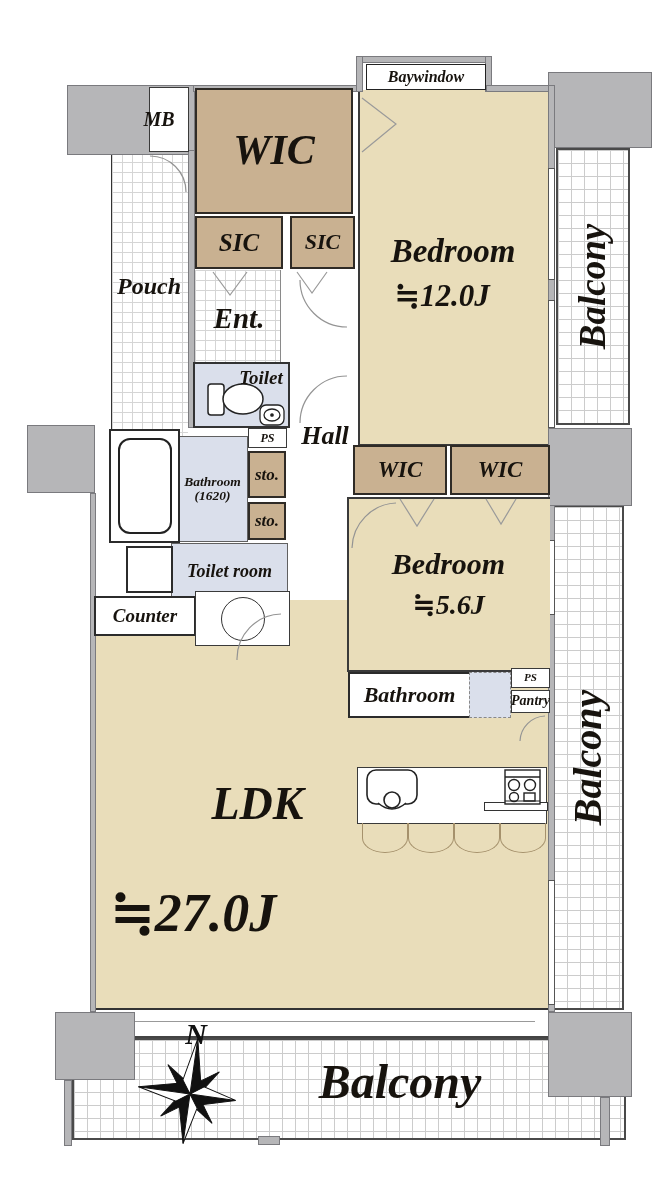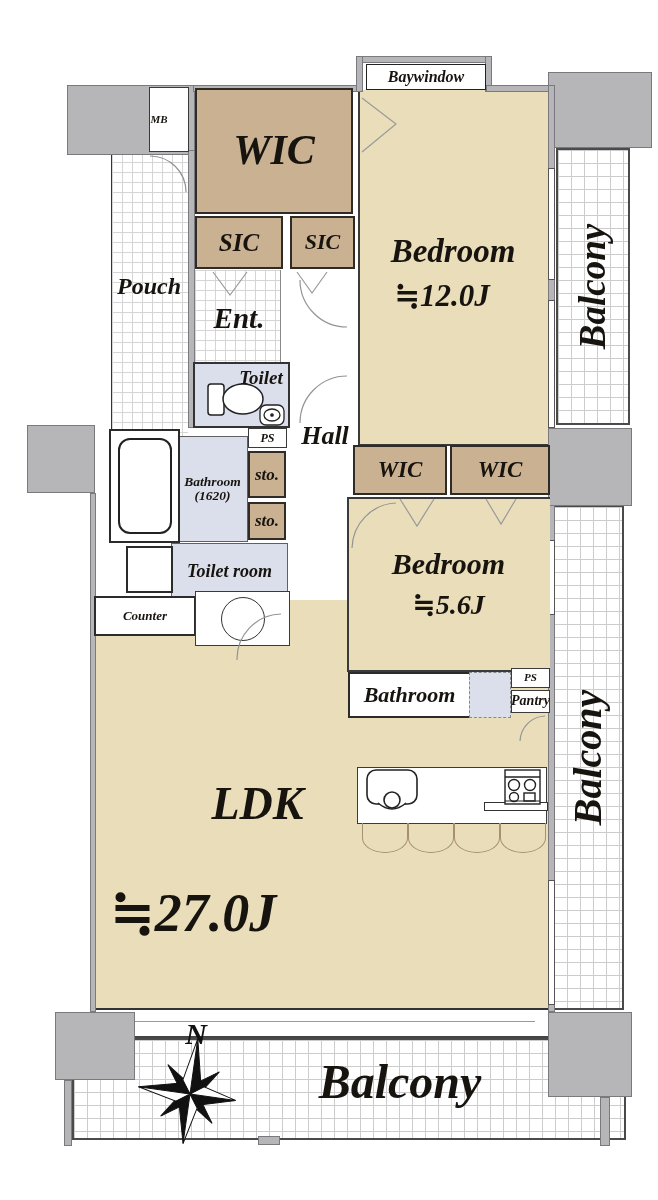--- a/index.html
+++ b/index.html
@@ -135,35 +135,35 @@
     <circle cx="530" cy="785" r="5.5"></circle>
     <circle cx="514" cy="797" r="4.5"></circle>
     <rect x="524" y="793" width="11" height="8"></rect>
     <line x1="505" y1="801" x2="540" y2="801" stroke-width="1"></line>
   </g>
 </svg>
 
 <div class="abs lbl" style="left:195px;top:88px;width:158px;height:126px;font-size:42px;">WIC</div>
 <div class="abs lbl" style="left:195px;top:216px;width:88px;height:53px;font-size:25px;">SIC</div>
 <div class="abs lbl" style="left:290px;top:216px;width:65px;height:53px;font-size:22px;">SIC</div>
-<div class="abs lbl" style="left:149px;top:87px;width:20px;height:65px;font-size:11px;font-style:italic;">MB</div>
+<div class="abs lbl" style="left:149px;top:87px;width:20px;height:65px;font-size:20px;font-style:italic;">MB</div>
 <div class="abs lbl" style="left:366px;top:64px;width:120px;height:26px;font-size:16px;">Baywindow</div>
 <div class="abs lbl" style="left:108px;top:270px;width:82px;height:32px;font-size:24px;">Pouch</div>
 <div class="abs lbl" style="left:197px;top:296px;width:84px;height:44px;font-size:29px;">Ent.</div>
 <div class="abs lbl" style="left:232px;top:366px;width:58px;height:24px;font-size:19px;">Toilet</div>
 <div class="abs lbl" style="left:290px;top:421px;width:70px;height:30px;font-size:26px;">Hall</div>
 <div class="abs lbl" style="left:248px;top:428px;width:39px;height:20px;font-size:12px;">PS</div>
 <div class="abs lbl" style="left:248px;top:451px;width:38px;height:47px;font-size:17px;">sto.</div>
 <div class="abs lbl" style="left:248px;top:502px;width:38px;height:38px;font-size:17px;">sto.</div>
 <div class="abs lbl col" style="left:177px;top:436px;width:71px;height:106px;font-size:13.5px;">
   <span>Bathroom</span>
   <span>(1620)</span>
 </div>
 <div class="abs lbl" style="left:171px;top:543px;width:117px;height:57px;font-size:18px;">Toilet room</div>
-<div class="abs lbl" style="left:94px;top:596px;width:102px;height:40px;font-size:13px;">Counter</div>
+<div class="abs lbl" style="left:94px;top:596px;width:102px;height:40px;font-size:19px;">Counter</div>
 <div class="abs lbl" style="left:358px;top:228px;width:190px;height:46px;font-size:33px;">Bedroom</div>
 <div class="abs lbl" style="left:358px;top:274px;width:168px;height:44px;font-size:31px;">≒12.0J</div>
 <div class="abs lbl" style="left:353px;top:445px;width:94px;height:50px;font-size:23px;">WIC</div>
 <div class="abs lbl" style="left:450px;top:445px;width:100px;height:50px;font-size:23px;">WIC</div>
 <div class="abs lbl" style="left:347px;top:543px;width:203px;height:42px;font-size:30px;">Bedroom</div>
 <div class="abs lbl" style="left:347px;top:585px;width:203px;height:40px;font-size:28px;">≒5.6J</div>
 <div class="abs lbl" style="left:348px;top:672px;width:123px;height:46px;font-size:22px;">Bathroom</div>
 <div class="abs lbl" style="left:511px;top:668px;width:39px;height:20px;font-size:11px;">PS</div>
 <div class="abs lbl" style="left:511px;top:690px;width:39px;height:23px;font-size:14px;">Pantry</div>
 <div class="abs lbl" style="left:160px;top:769px;width:195px;height:70px;font-size:46px;">LDK</div>

